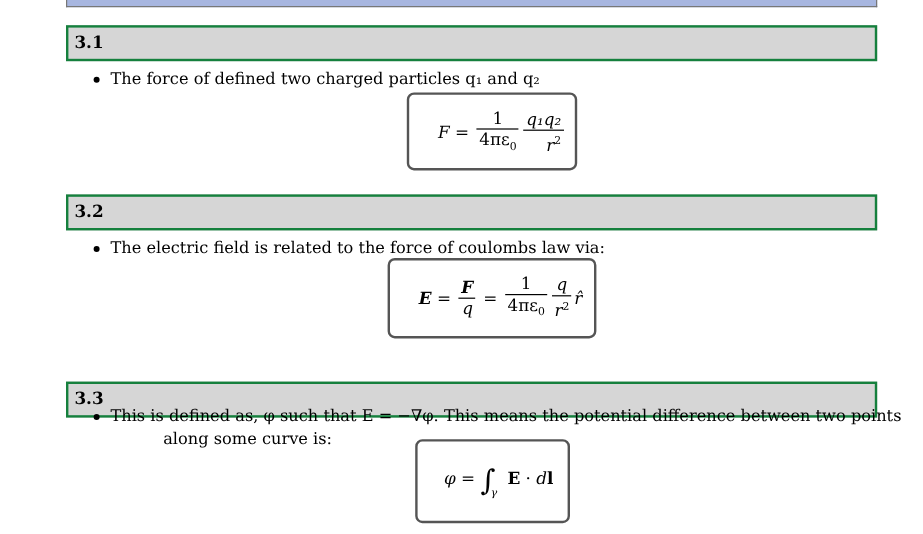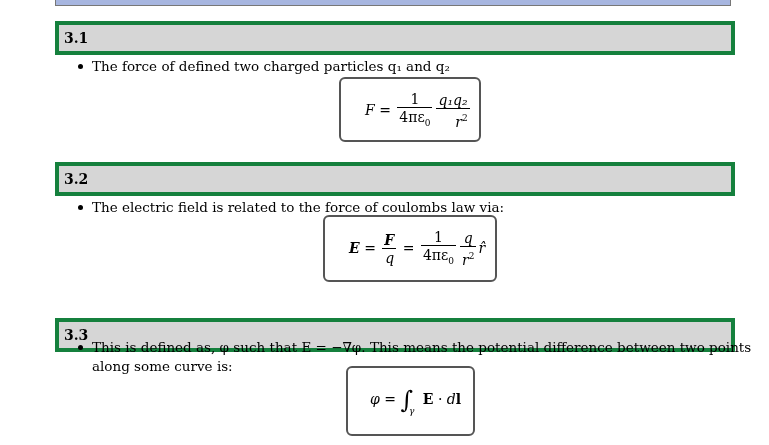--- a/index.html
+++ b/index.html
@@ -1,18 +1,18 @@
 <!DOCTYPE html>
 <html><head>
 <meta charset="utf-8">
 <style>
   html,body{margin:0;padding:0;background:#fff;}
   body{width:769px;height:445px;position:relative;overflow:hidden;font-family:"DejaVu Serif","Liberation Serif",serif;color:#000;}
   .topbar{position:absolute;left:55px;top:-2px;width:674px;height:7px;background:#a7b6e0;border:1px solid #777;border-top:none;}
-  .sec{position:absolute;left:55px;width:672px;height:26px;background:#d6d6d6;border:4px solid #15803d;box-sizing:content-box;}
+  .sec{position:absolute;left:55px;width:672px;height:26px;background:#d6d6d6;border:2px solid #15803d;box-sizing:content-box;}
   .sec span{position:absolute;top:5px;font-size:14px;font-weight:bold;}
   .sec .num{left:5px;}
   .sec .ttl{left:37px;}
   .bullet{position:absolute;left:78px;font-size:13.5px;line-height:19px;}
   .bullet .dot{position:absolute;left:0;top:7px;width:5px;height:5px;border-radius:50%;background:#000;}
   .bullet .txt{position:absolute;left:14px;white-space:nowrap;}
   .box{position:absolute;border:2px solid #555;border-radius:6px;background:#fff;box-sizing:border-box;}
   .eq{position:absolute;font-family:"DejaVu Serif","Liberation Serif",serif;font-size:14px;}
   i{font-style:italic;}
   .frac{display:inline-block;vertical-align:middle;text-align:center;margin:0 2px;}
@@ -54,21 +54,21 @@
     <span class="frac"><span class="n">1</span><span class="d"><span>4πε</span><sub>0</sub></span></span><span class="frac"><span class="n"><i>q</i></span><span class="d"><i>r</i><sup>2</sup></span></span><i>r̂</i>
   </div>
 </div>
 
 <div class="sec" style="top:318px;">
   <span class="num">3.3</span>
 </div>
 <div class="bullet" style="top:338px;">
   <span class="dot"></span>
   <span class="txt" style="top:0;">This is defined as, φ such that E = −∇φ. This means the potential difference between two points</span>
-  <span class="txt" style="top:19px;">along some curve is:</span>
+  <span class="txt" style="top:19px;margin-left:44px;">along some curve is:</span>
 </div>
 <div class="box" style="left:346px;top:366px;width:129px;height:70px;">
   <div class="eq" style="left:22px;top:18px;">
     <i>φ</i> <span>=</span>
     <span style="font-size:24px;vertical-align:middle;">∫</span><sub style="position:relative;left:-4px;top:6px;"><i>γ</i></sub>
     <b>E</b> <span>·</span> <i>d</i><b>l</b>
   </div>
 </div>
 
 </body></html>

